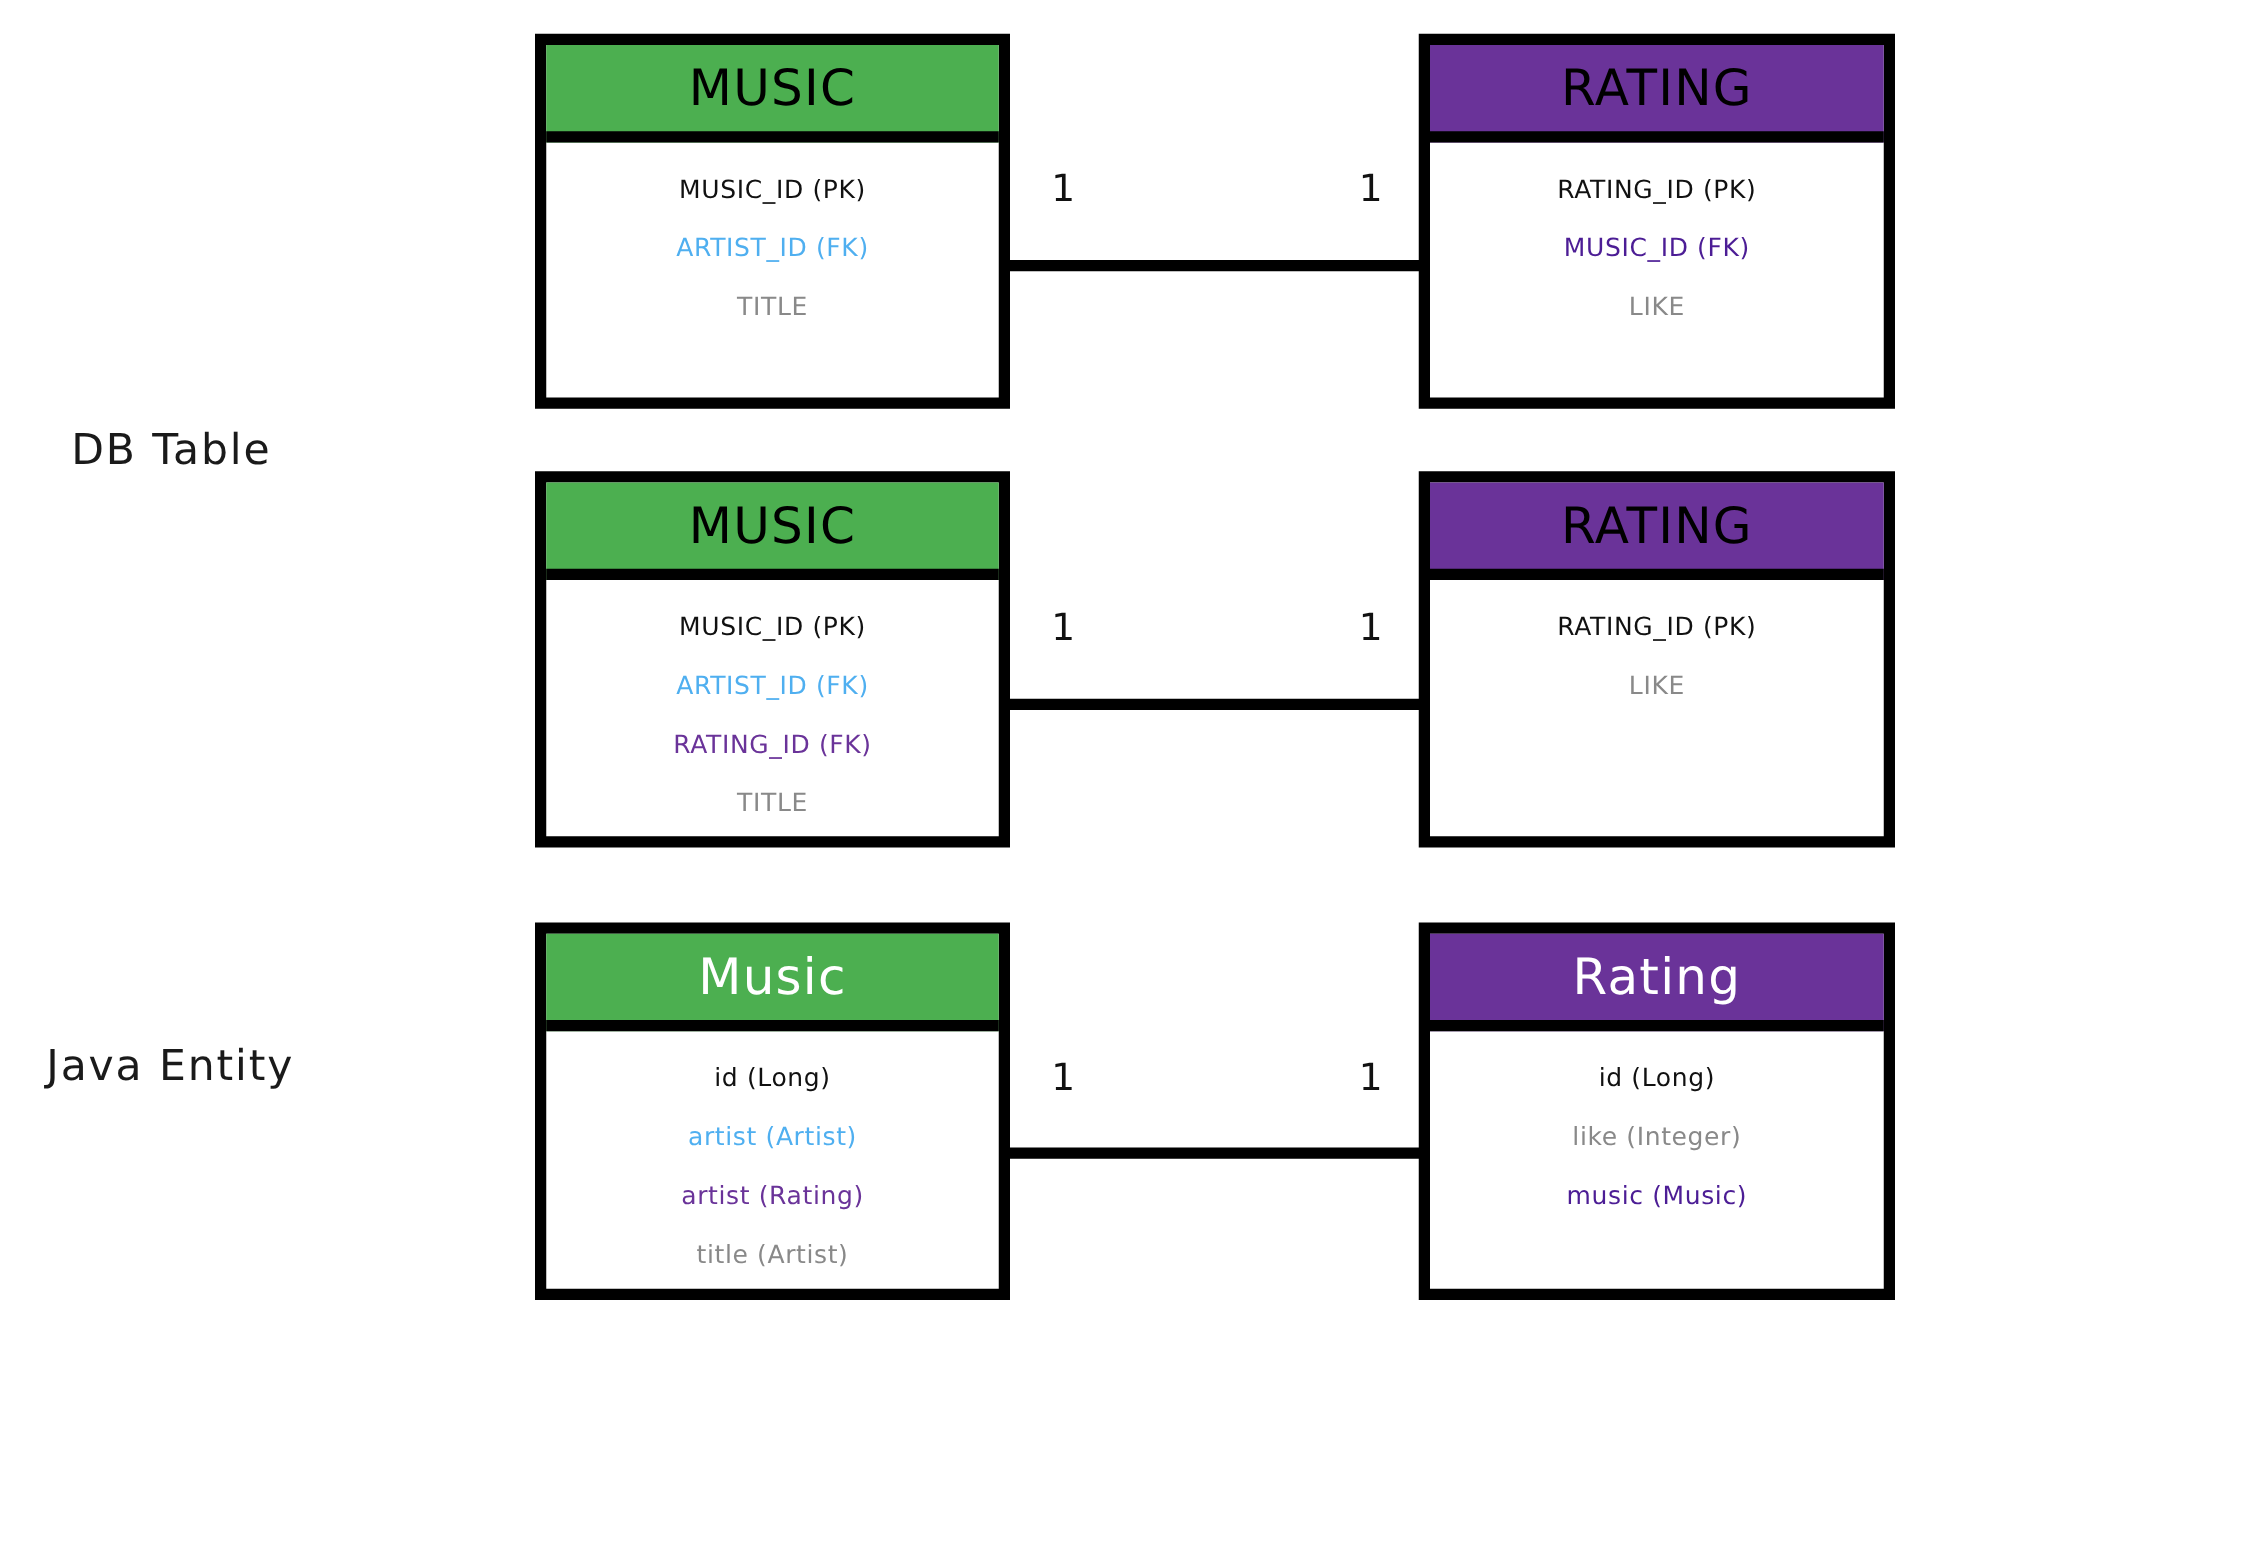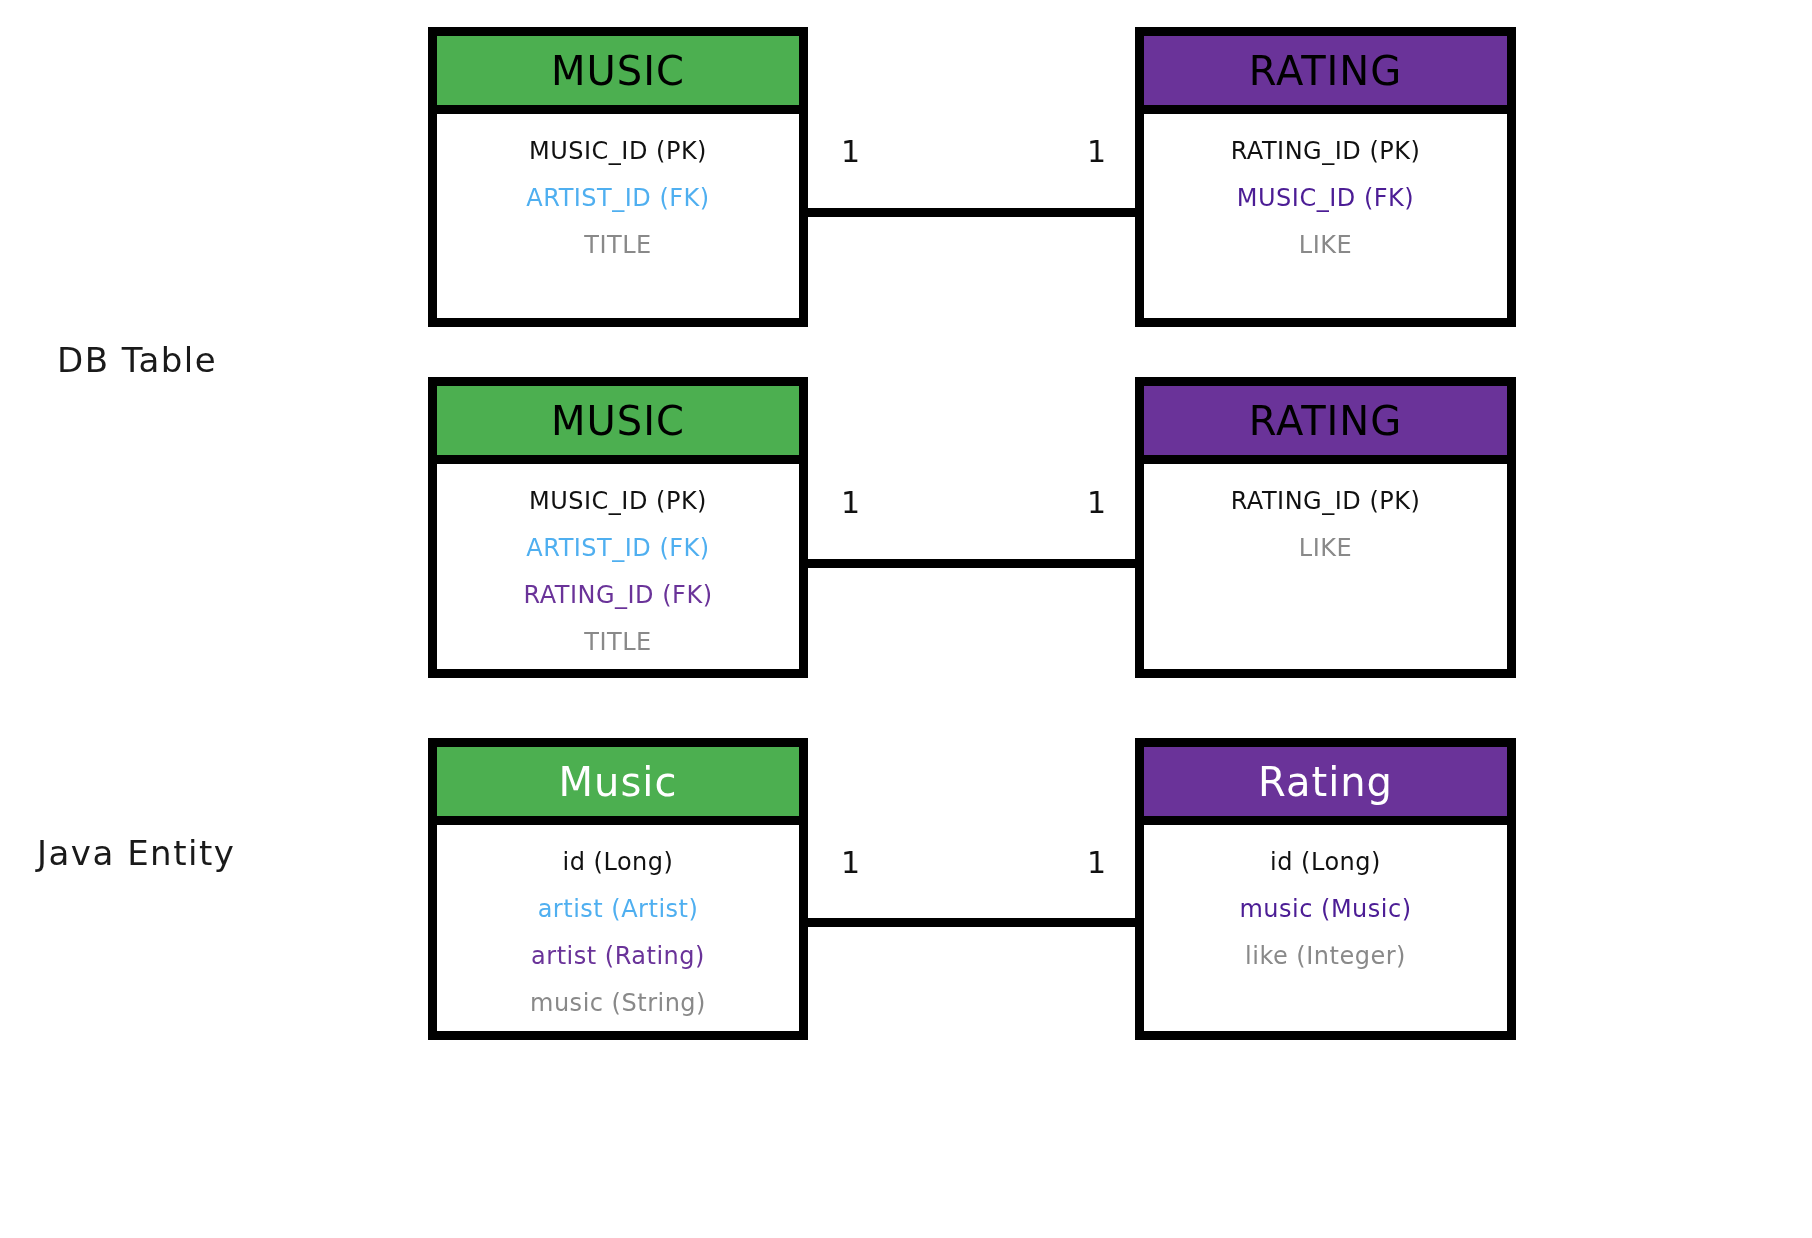--- a/index.html
+++ b/index.html
@@ -40,21 +40,21 @@
   .entity-header.purple{background:#6A3399;}
   .entity-header.dark-text{color:#000000;}
   .entity-header.light-text{color:#ffffff;}
 
   .entity-body{
     flex:1;
     padding-top:14px;
     display:flex;flex-direction:column;align-items:center;
   }
   .field{
-    font-size:24px;
+    font-size:20px;
     line-height:47px;
     letter-spacing:0.5px;
     white-space:nowrap;
   }
   .c-black{color:#111111;}
   .c-blue{color:#4FAFF0;}
   .c-green{color:#4c1d95;}
   .c-purple{color:#6A3399;}
   .c-gray{color:#898989;}
 
@@ -131,30 +131,30 @@
   <div class="connector" style="left:803px;top:559px;width:337px;"></div>
   <div class="card" style="left:841px;top:488px;">1</div>
   <div class="card" style="left:1087px;top:488px;">1</div>
 
   <div class="entity rounded" style="left:428px;top:738px;width:380px;height:302px;">
     <div class="entity-header green light-text">Music</div>
     <div class="entity-body">
       <div class="field c-black">id (Long)</div>
       <div class="field c-blue">artist (Artist)</div>
       <div class="field c-purple">artist (Rating)</div>
-      <div class="field c-gray">music (String)</div>
+      <div class="field c-gray">title (Artist)</div>
     </div>
   </div>
 
   <div class="entity rounded" style="left:1135px;top:738px;width:381px;height:302px;">
     <div class="entity-header purple light-text">Rating</div>
     <div class="entity-body">
       <div class="field c-black">id (Long)</div>
+      <div class="field c-gray">like (Integer)</div>
       <div class="field c-green">music (Music)</div>
-      <div class="field c-gray">like (Integer)</div>
     </div>
   </div>
 
   <div class="connector" style="left:803px;top:918px;width:337px;"></div>
   <div class="card" style="left:841px;top:848px;">1</div>
   <div class="card" style="left:1087px;top:848px;">1</div>
 
 </div>
 
 </body></html>

